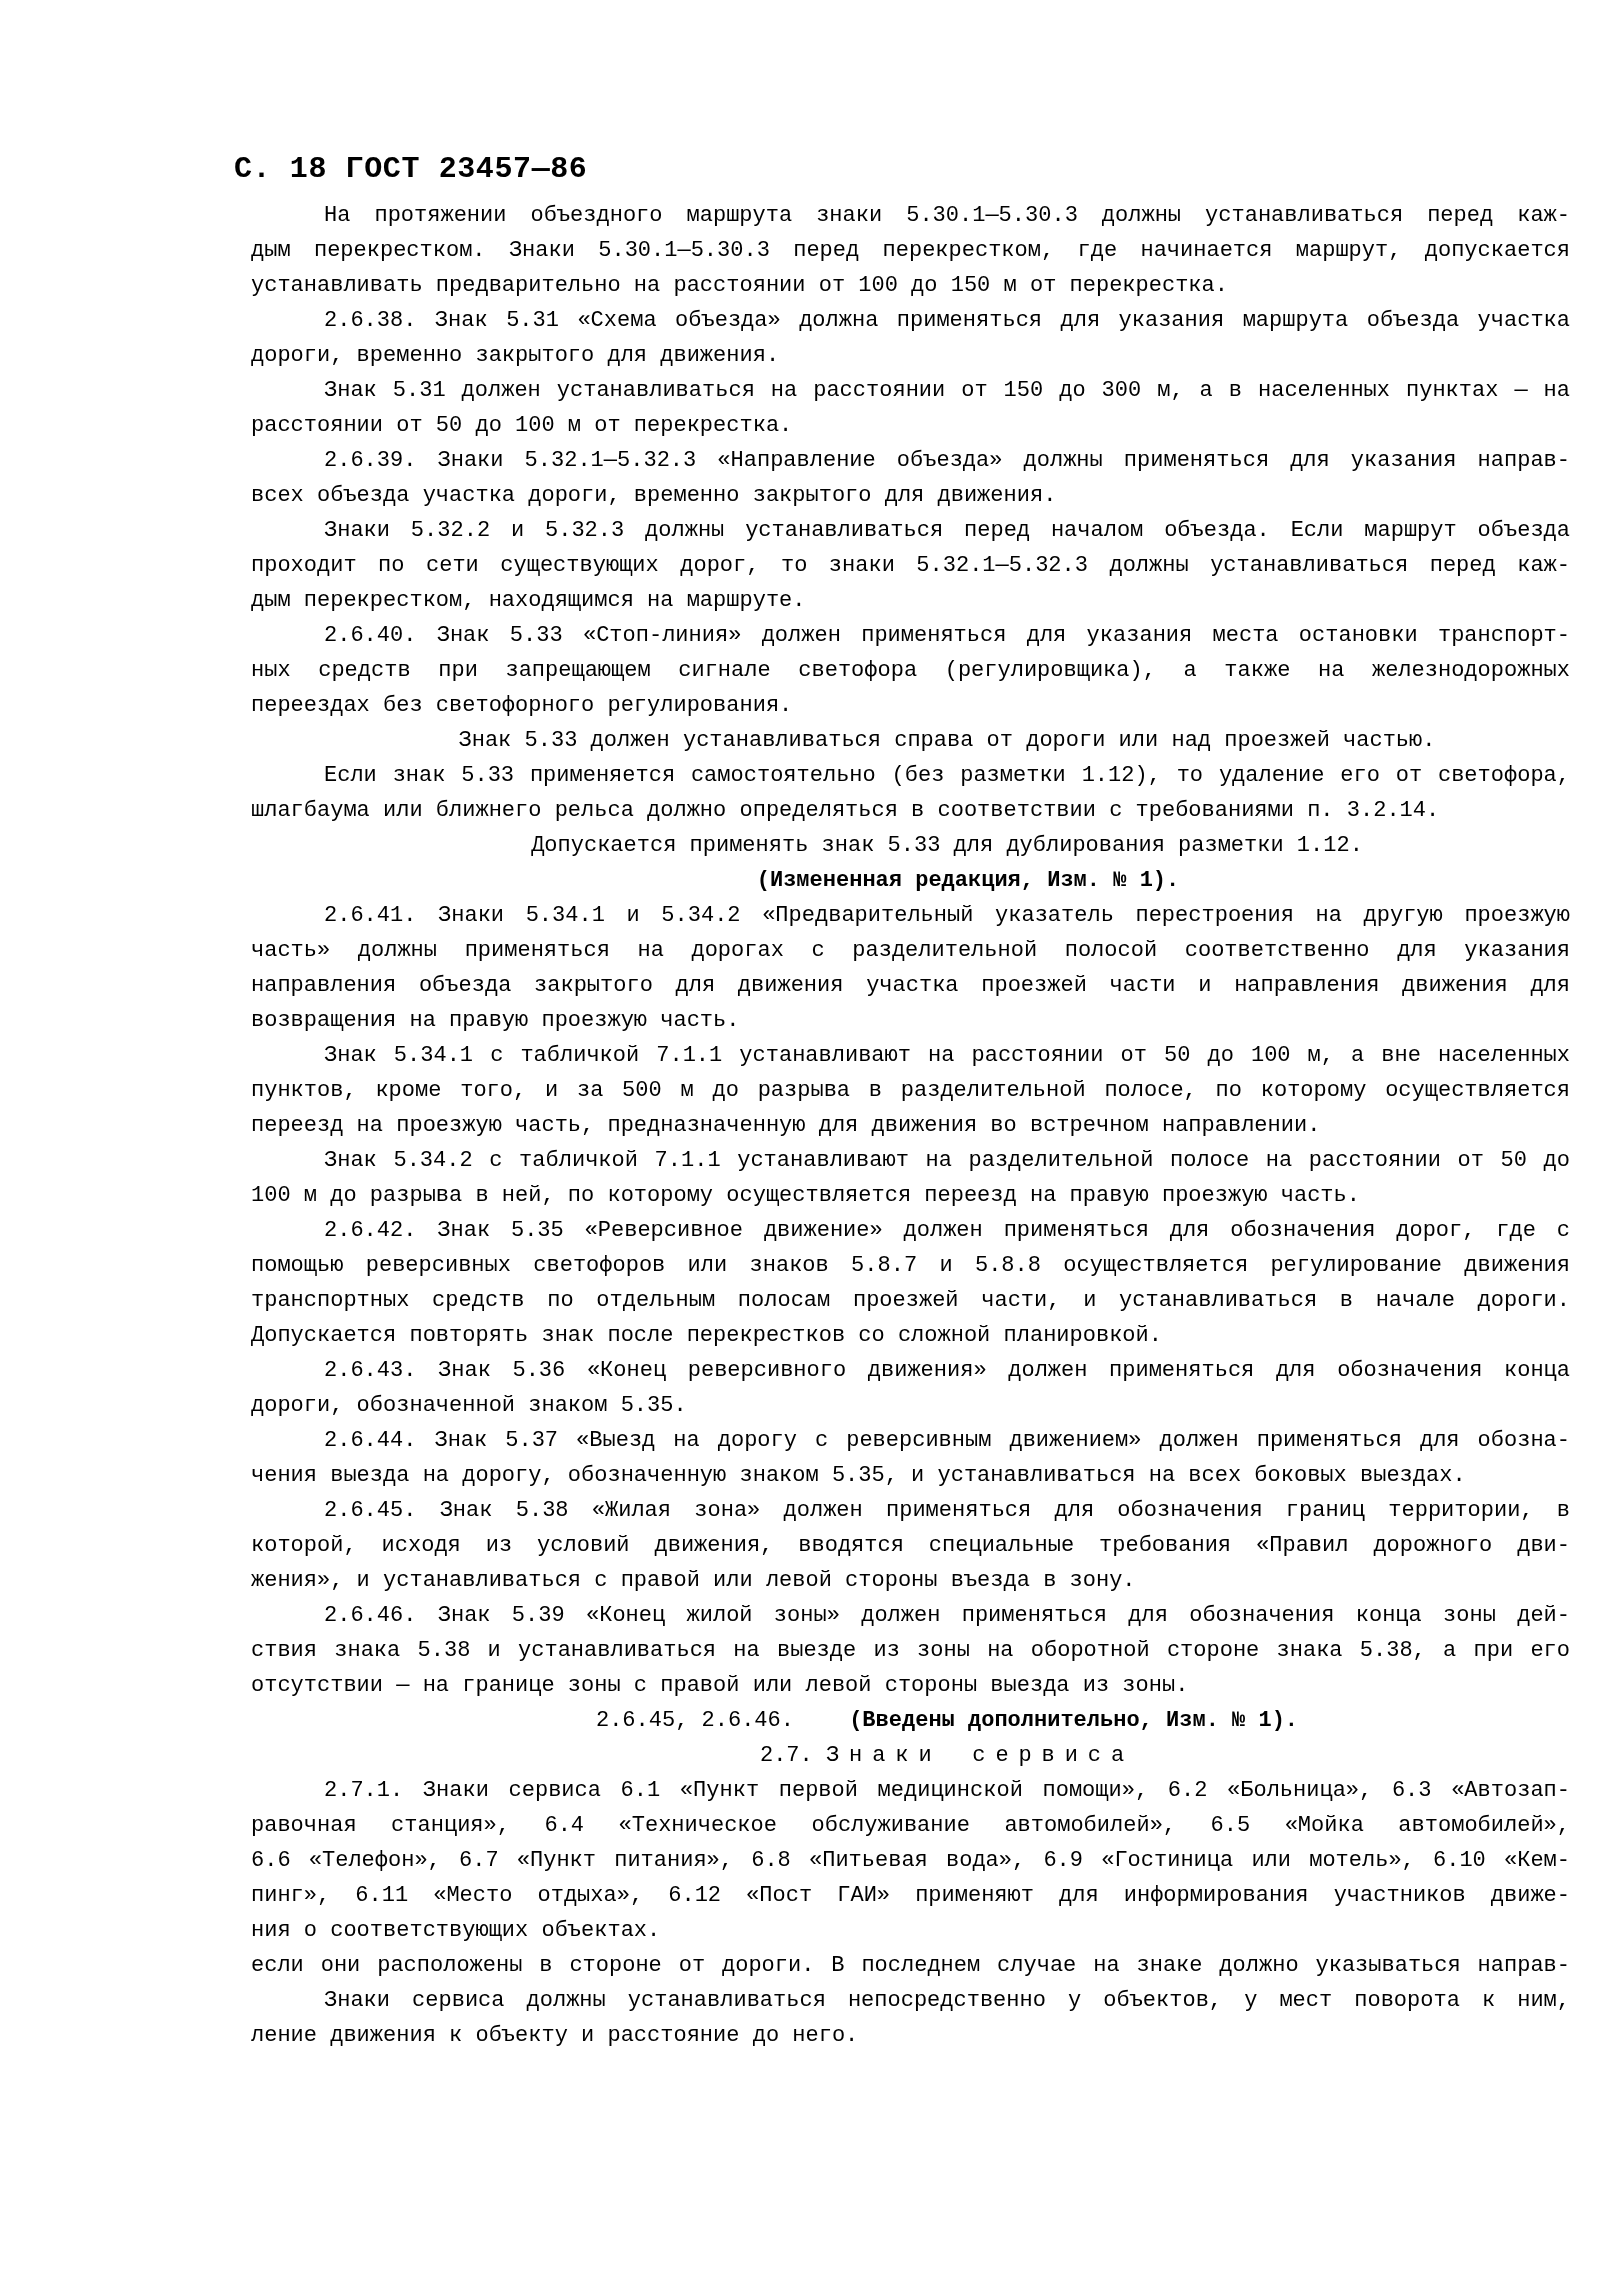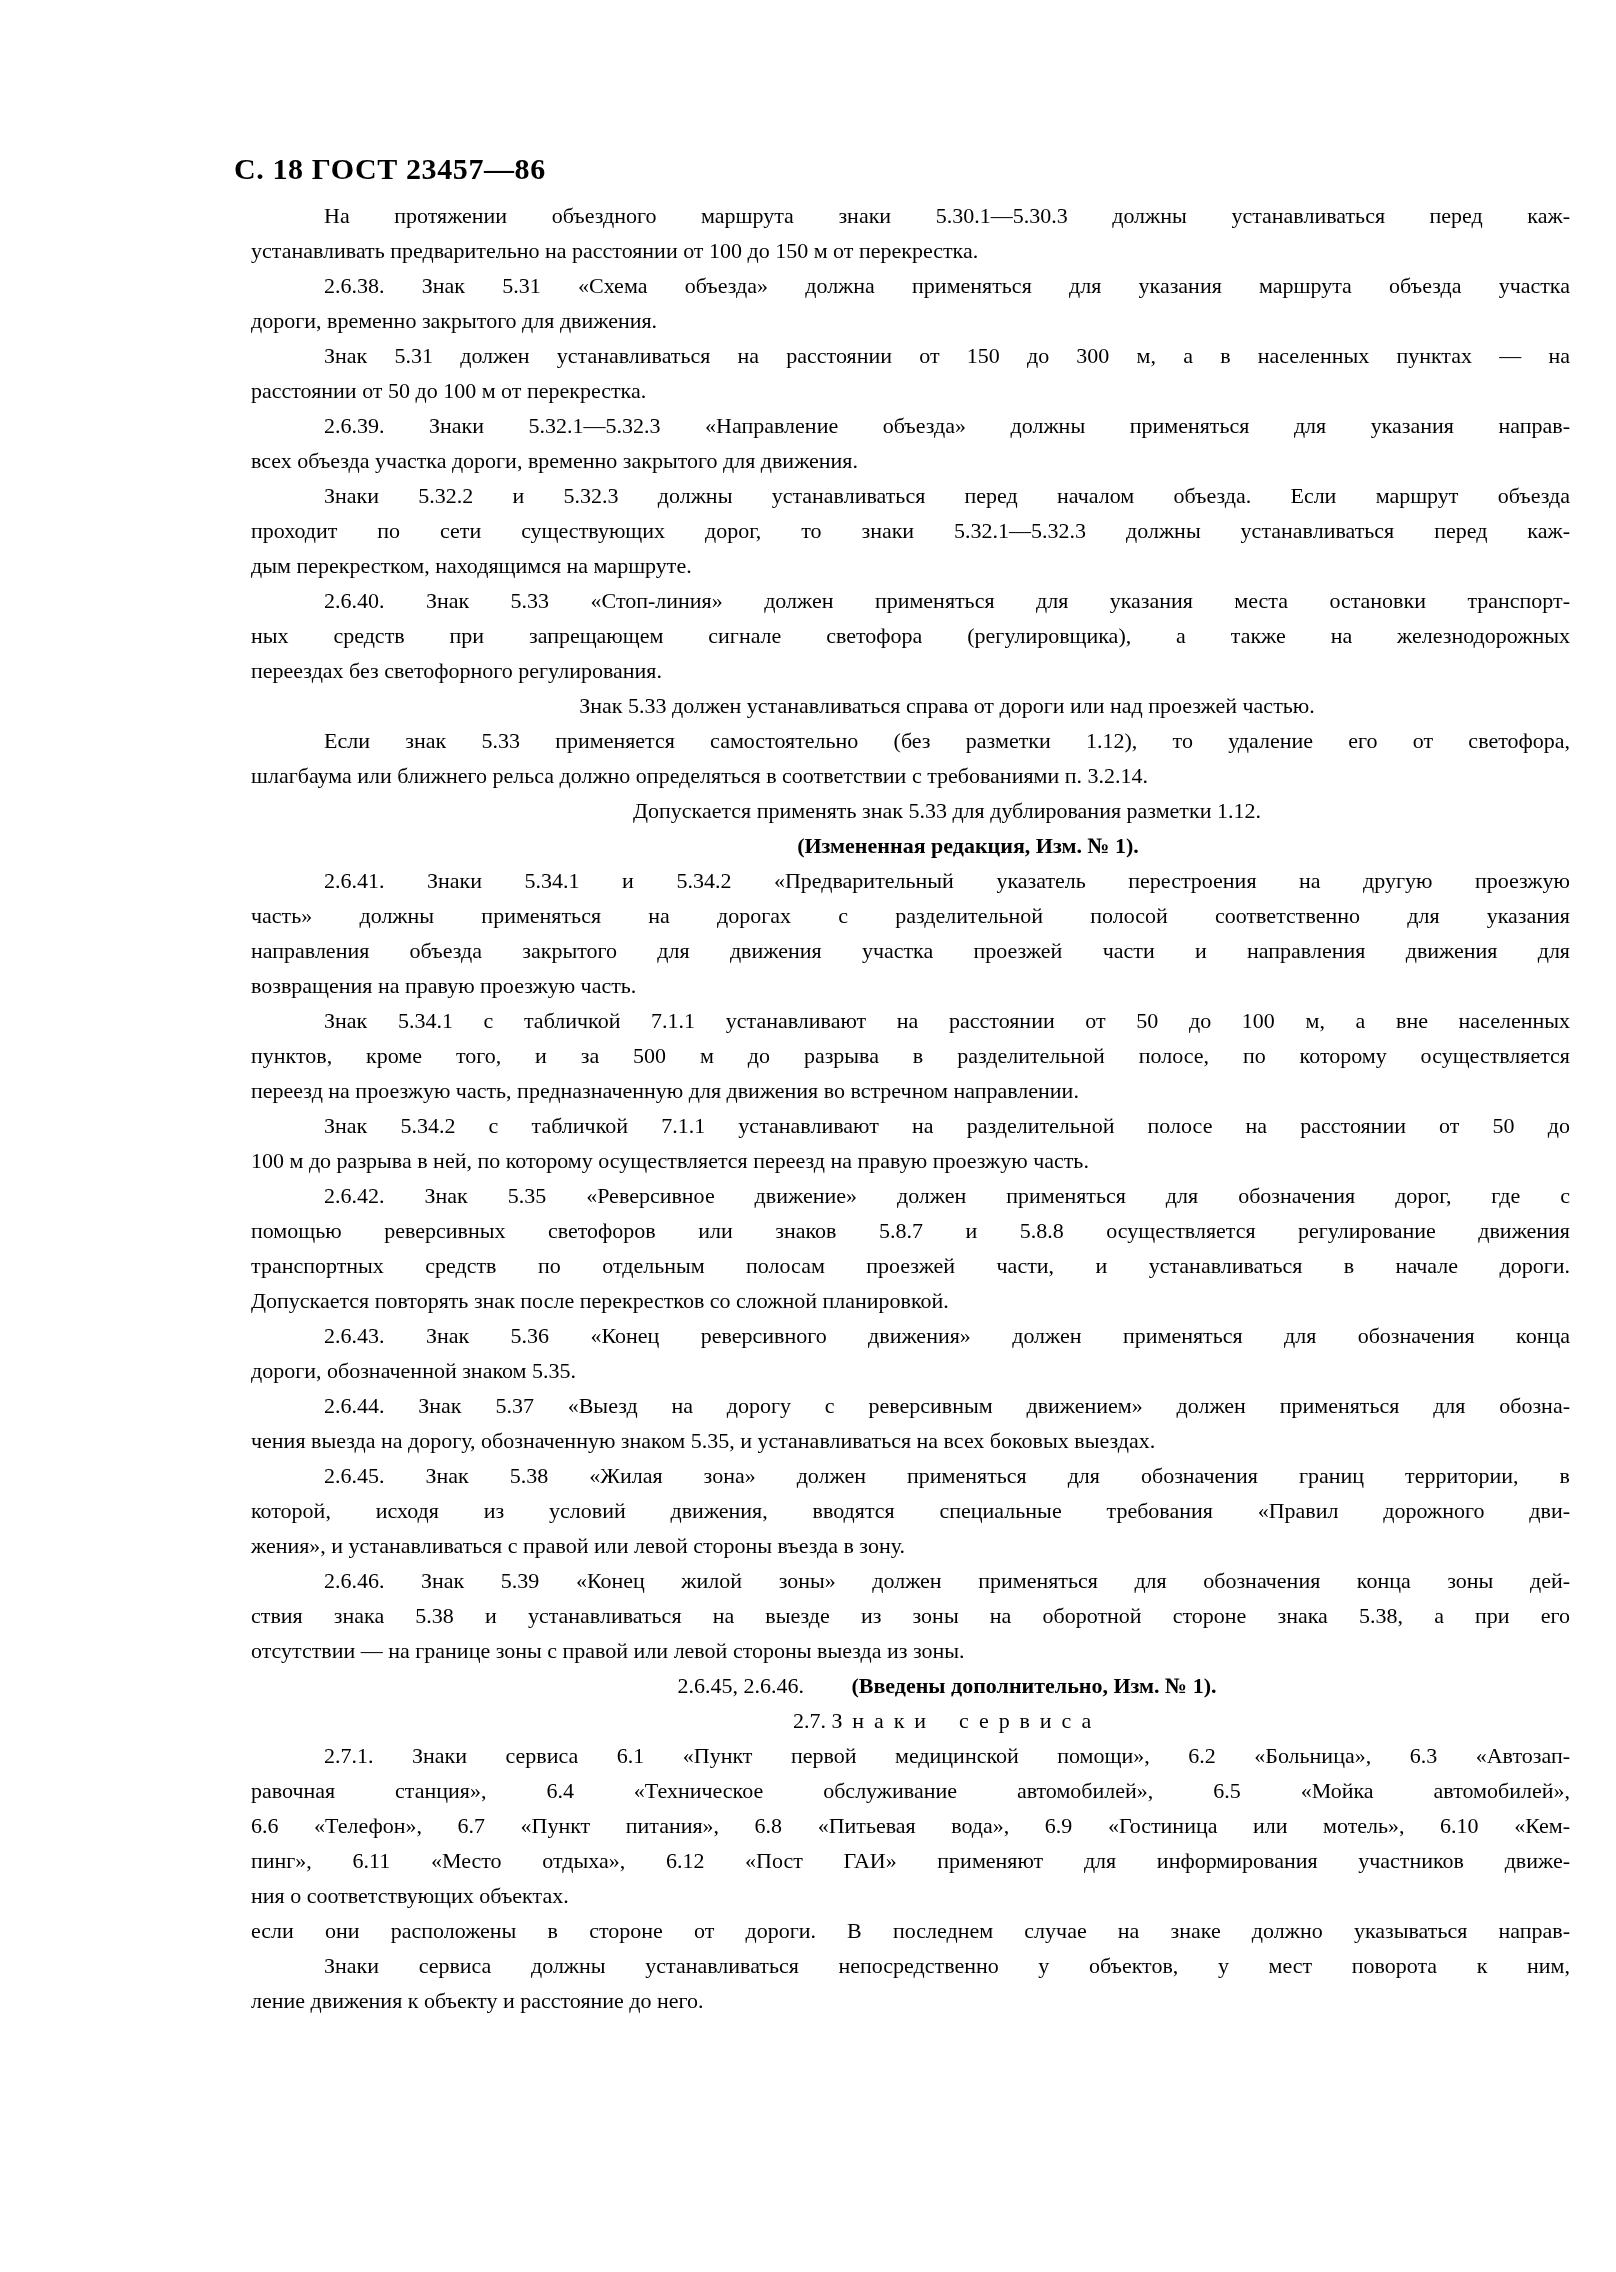--- a/index.html
+++ b/index.html
@@ -6,21 +6,21 @@
     margin: 0;
     padding: 0;
     background: #ffffff;
   }
   .page {
     position: relative;
     width: 1616px;
     height: 2273px;
     background: #ffffff;
     color: #000000;
-    font-family: Liberation Serif, serif;
+    font-family: Liberation Mono, monospace;
     overflow: hidden;
   }
   .running-header {
     position: absolute;
     left: 234px;
     top: 152px;
     font-size: 30px;
     font-weight: bold;
     letter-spacing: 0.6px;
     white-space: nowrap;
@@ -41,20 +41,21 @@
   .run-spaced { letter-spacing: 0.45em; word-spacing: 0.35em; }
 </style>
 </head>
 <body>
 
 <div class="page">
   <div class="running-header">С. 18 ГОСТ 23457—86</div>
   <div class="doc-body">
       <div class="para">
         <div class="line indent j">На протяжении объездного маршрута знаки 5.30.1—5.30.3 должны устанавливаться перед каж-</div>
+        <div class="line j">дым перекрестком. Знаки 5.30.1—5.30.3 перед перекрестком, где начинается маршрут, допускается</div>
         <div class="line">устанавливать предварительно на расстоянии от 100 до 150 м от перекрестка.</div>
       </div>
       <div class="para">
         <div class="line indent j">2.6.38. Знак 5.31 «Схема объезда» должна применяться для указания маршрута объезда участка</div>
         <div class="line">дороги, временно закрытого для движения.</div>
       </div>
       <div class="para">
         <div class="line indent j">Знак 5.31 должен устанавливаться на расстоянии от 150 до 300 м, а в населенных пунктах — на</div>
         <div class="line">расстоянии от 50 до 100 м от перекрестка.</div>
       </div>

